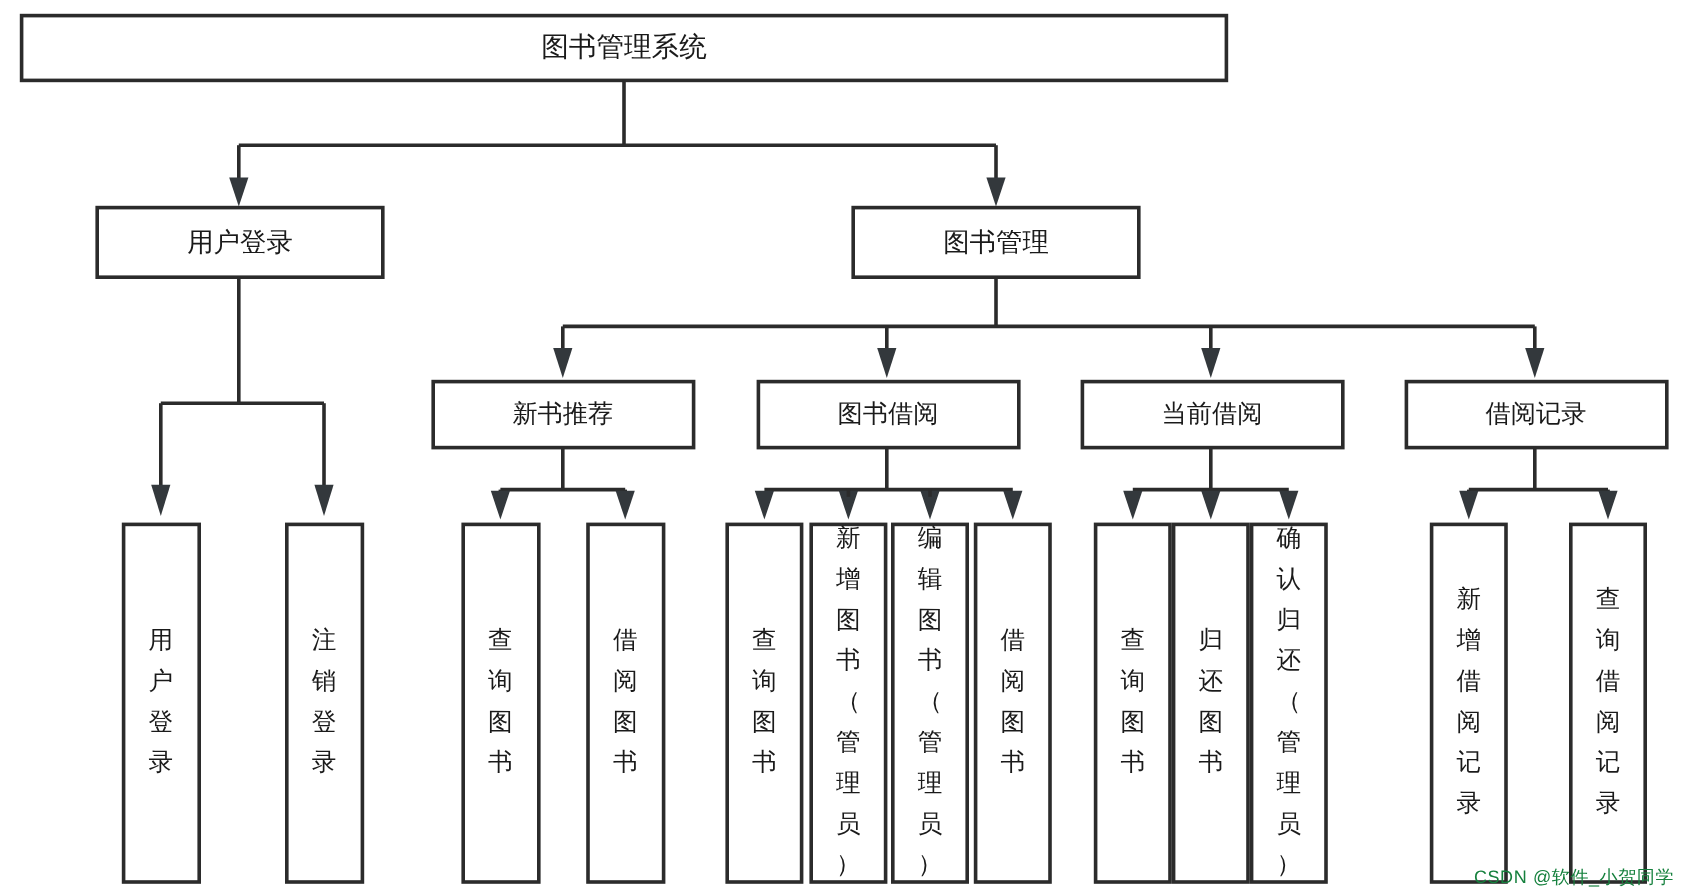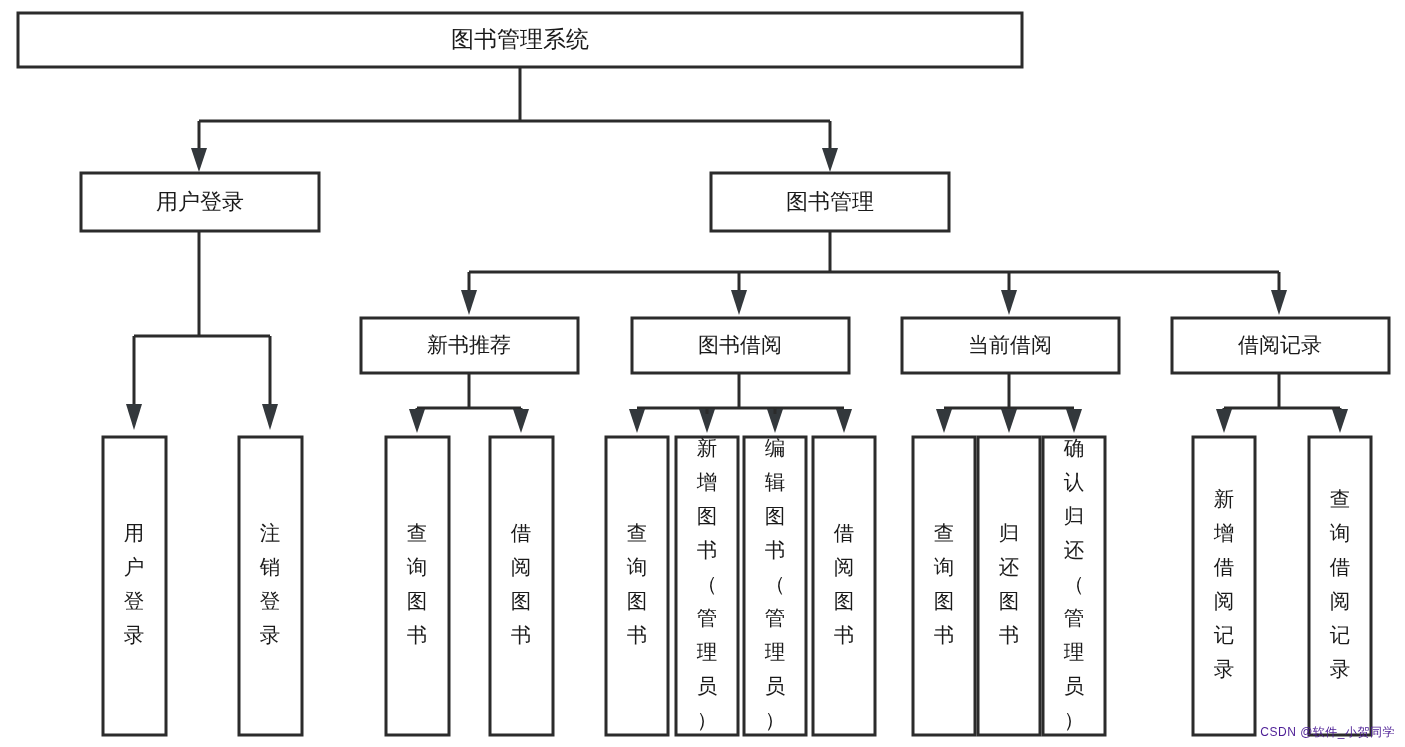--- a/index.html
+++ b/index.html
@@ -46,22 +46,22 @@
   text.lvl2 { font-size: 21px; }
   .vtext {
     font-size: 20.5px;
     fill: #1a1a1a;
     font-family: "Liberation Sans", "DejaVu Sans", sans-serif;
   }
   .watermark {
     position: absolute;
     right: 10px;
     bottom: 6px;
-    font-size: 12px;
-    color: #4c1d95;
+    font-size: 15px;
+    color: #15803d;
     font-family: "Liberation Sans", "DejaVu Sans", sans-serif;
     letter-spacing: 0.5px;
     white-space: nowrap;
     user-select: none;
   }
 </style>
 </head>
 <body>
 
 <div id="diagram-root">

